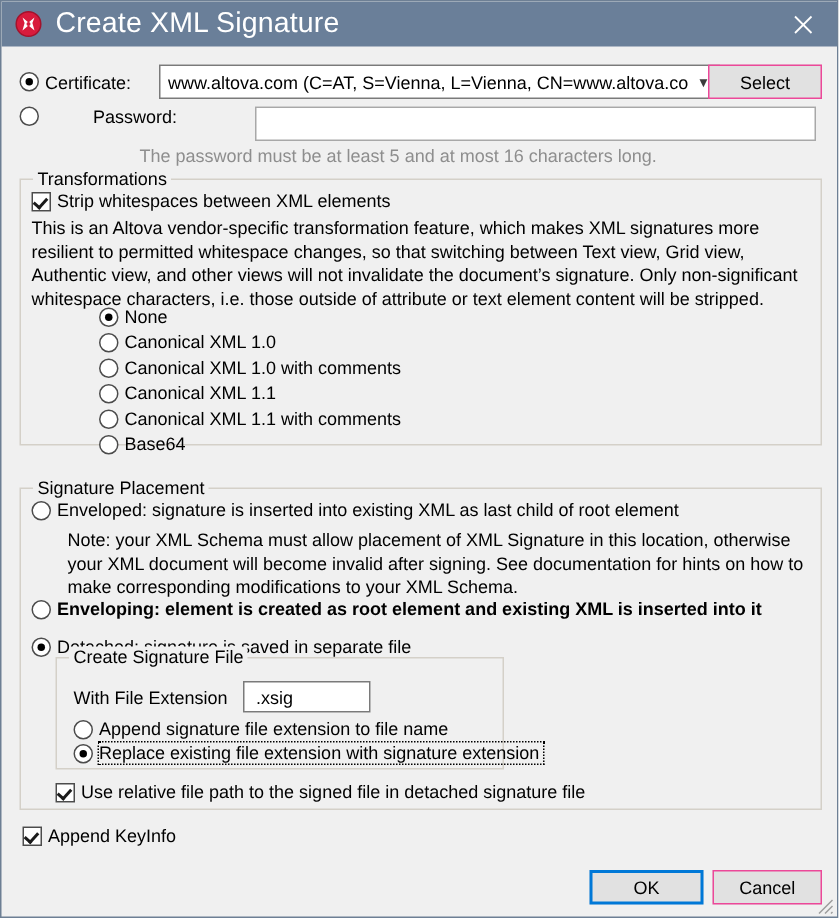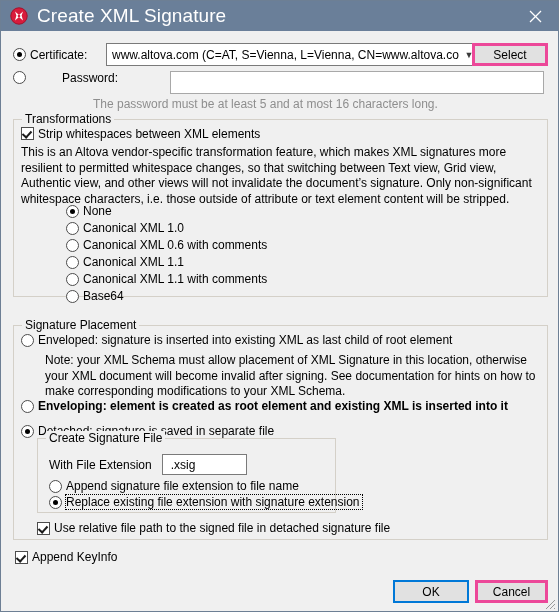--- a/index.html
+++ b/index.html
@@ -144,21 +144,21 @@
   }
   .combo .combo-arrow {
     width: 20px;
     text-align: center;
     color: #3b3b3b;
     font-size: 9px;
     flex: 0 0 auto;
   }
   .btn {
     box-sizing: border-box;
-    border: 3px solid #ec4899;
+    border: 1px solid #ec4899;
     background: #e1e1e1;
     font-family: "Liberation Sans", sans-serif;
     font-size: 12px;
     color: #000;
     display: flex;
     align-items: center;
     justify-content: center;
   }
   .select-btn {
     position: absolute;
@@ -224,21 +224,21 @@
     top: 437px;
     width: 299px;
     height: 75px;
   }
   
   .strip-row {
     position: absolute;
     left: 20px;
     top: 126px;
     display: flex;
-    align-items: flex-start;
+    align-items: flex-end;
   }
   .trans-desc {
     position: absolute;
     left: 20px;
     top: 144px;
     width: 518px;
     font-size: 12px;
     line-height: 15.5px;
     text-align: left;
   }
@@ -388,21 +388,21 @@
     <div class="row">
       <span class="radio checked"></span>
       <span class="ctl-label">None</span>
     </div>
     <div class="row">
       <span class="radio"></span>
       <span class="ctl-label">Canonical XML 1.0</span>
     </div>
     <div class="row">
       <span class="radio"></span>
-      <span class="ctl-label">Canonical XML 0.6 with comments</span>
+      <span class="ctl-label">Canonical XML 1.0 with comments</span>
     </div>
     <div class="row">
       <span class="radio"></span>
       <span class="ctl-label">Canonical XML 1.1</span>
     </div>
     <div class="row">
       <span class="radio"></span>
       <span class="ctl-label">Canonical XML 1.1 with comments</span>
     </div>
     <div class="row">

